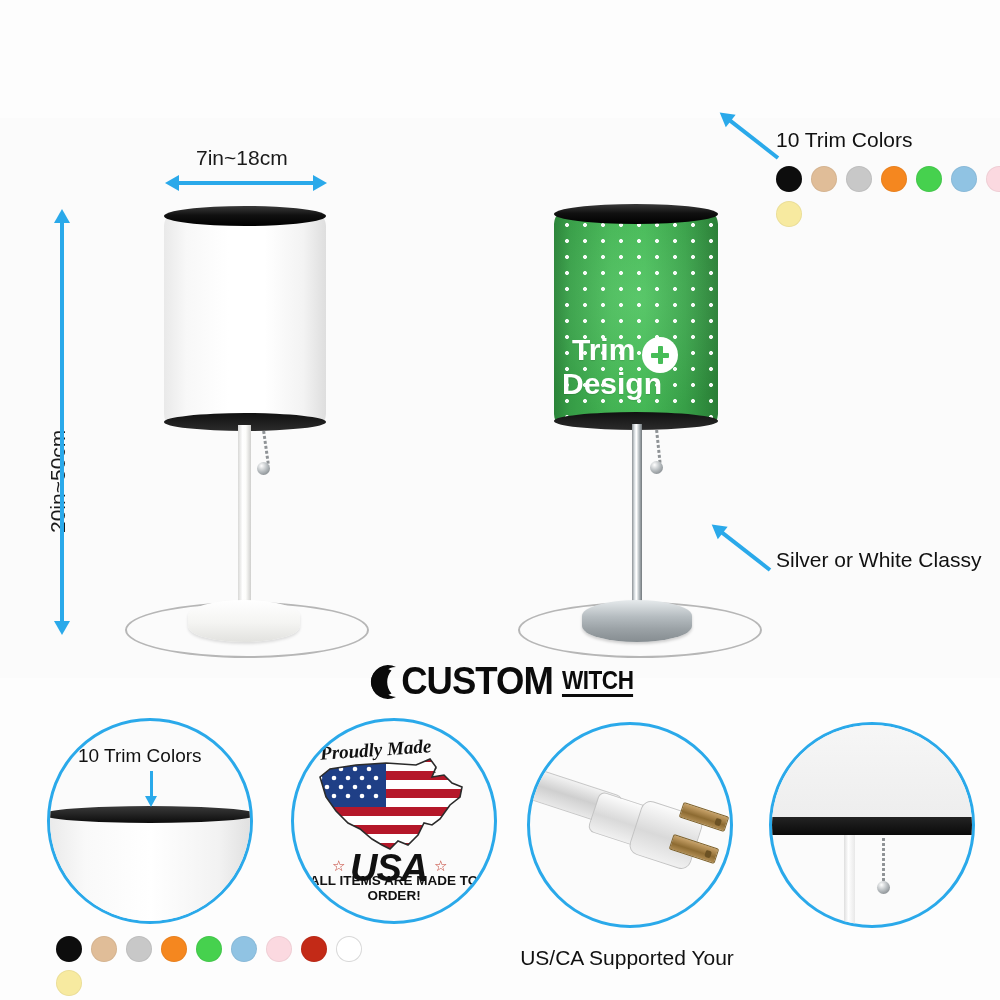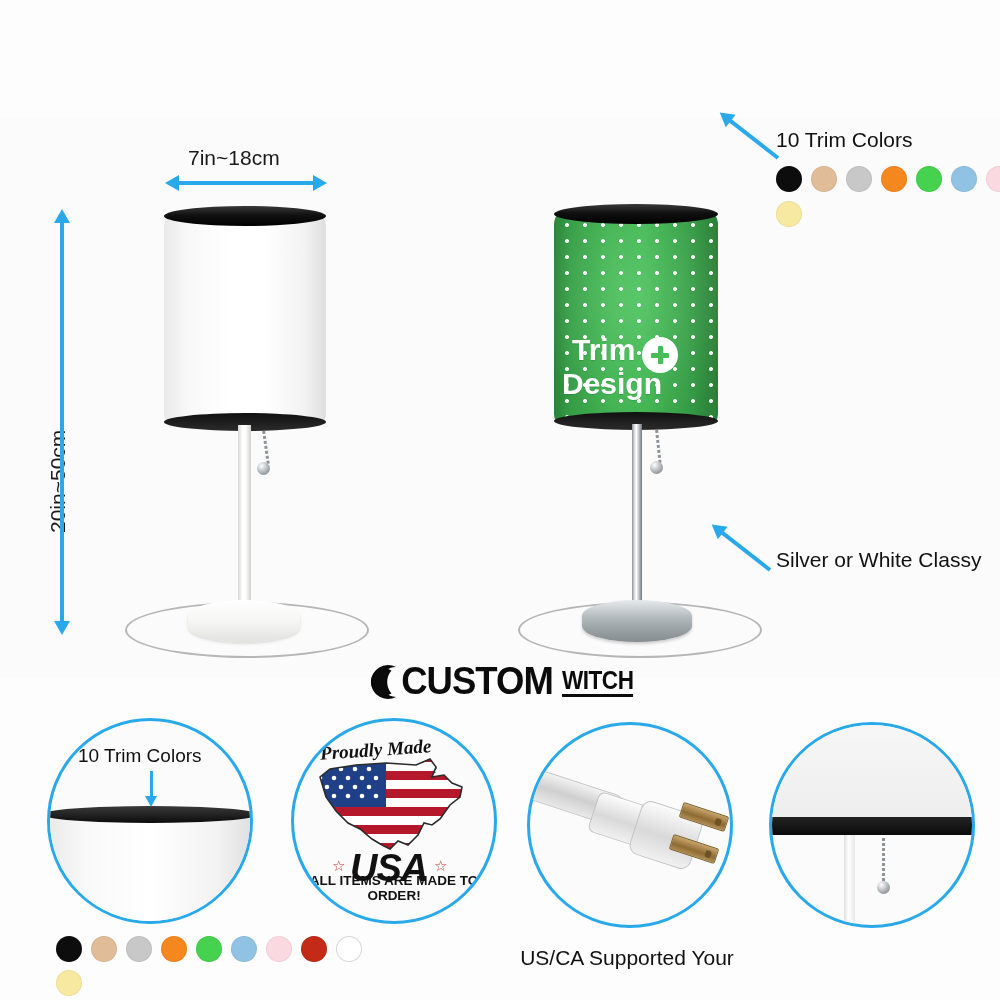--- a/index.html
+++ b/index.html
@@ -367,21 +367,21 @@
   }
 </style>
 </head>
 <body>
 
 <div id="page">
 
 
   <div class="stage">
 
-    <div class="meas-label" style="left:188px; top:28px;">7in~18cm</div>
+    <div class="meas-label" style="left:196px; top:28px;">7in~18cm</div>
     <div class="arrow-h" style="left:178px; top:63px; width:136px;"></div>
 
     <div class="meas-label vertical" style="left:46px; top:415px;">20in~50cm</div>
     <div class="arrow-v" style="left:60px; top:104px; height:400px;"></div>
 
     <div class="lamp">
 
       <div class="shade" style="left:164px; top:98px; width:162px; height:208px;">
         <div class="shade-body-white"></div>
       </div>

